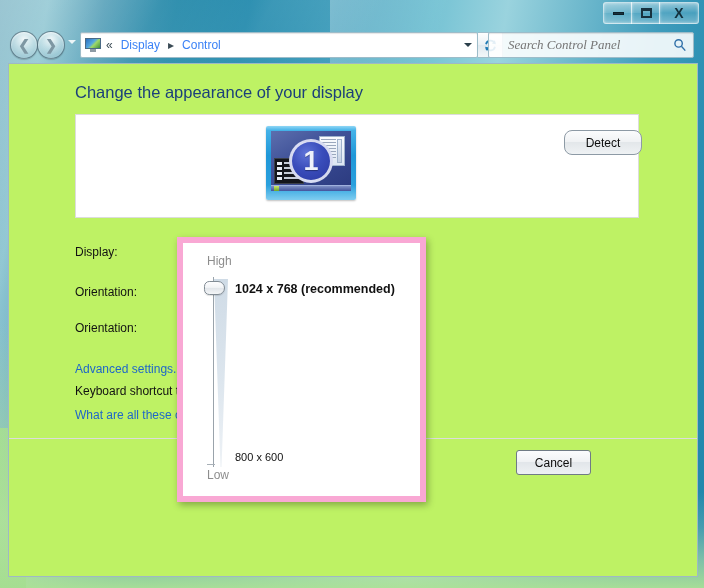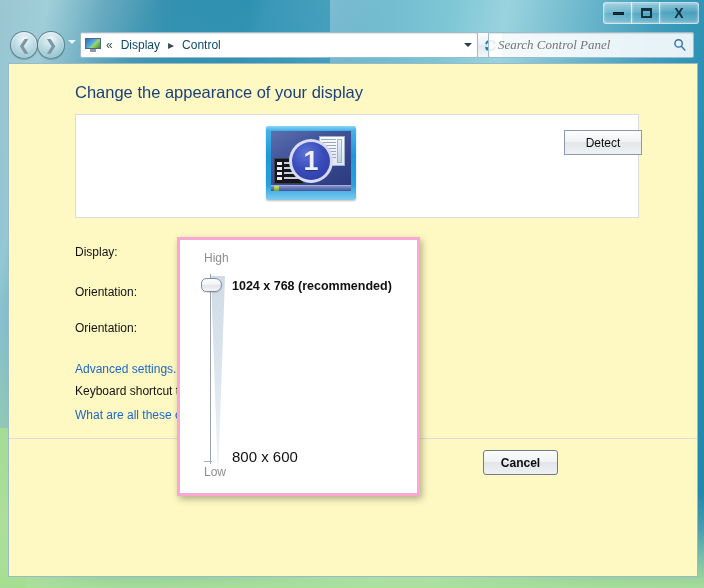--- a/index.html
+++ b/index.html
@@ -160,21 +160,21 @@
   }
   #ab-icon .stand {
     position: absolute; left: 5px; top: 11px; width: 6px; height: 3px; background: #8e9ba5;
   }
   .crumb-sep {
     color: #3a4a55;
     font-size: 12px;
     padding: 0 5px;
   }
   .crumb {
-    color: #0c4a6e;
+    color: #3b82f6;
     font-size: 12px;
     padding: 1px 3px;
     cursor: default;
     text-align: center;
   }
   #ab-dropdown {
     margin-left: auto;
     width: 18px; height: 22px;
     display: flex; align-items: center; justify-content: center;
     cursor: default;
@@ -201,35 +201,35 @@
     position: absolute; left: 488px; top: 32px;
     width: 204px; height: 24px;
     background: rgba(255,255,255,0.88);
     border: 1px solid #9dbcc9;
     border-radius: 2px;
     box-shadow: inset 0 1px 1px rgba(0,0,0,0.10);
     display: flex; align-items: center;
   }
   #search-input {
     border: none; outline: none; background: transparent;
-    margin-left: 7px;
+    margin-left: 17px;
     width: 168px;
     font-family: "Liberation Serif", serif;
     font-style: italic;
     font-size: 13px;
     color: #3b82f6;
   }
   #search-icon { margin-left: auto; margin-right: 6px; display:flex; }
 
   
   #client {
     position: absolute;
     left: 8px; top: 63px;
     width: 688px; height: 512px;
-    background: #fef9c3;
+    background: #bef264;
     border: 1px solid #9fb9c4;
     overflow: hidden;
   }
 
   #page-title {
     position: absolute;
     left: 66px; top: 19px;
     font-family: "Liberation Sans", sans-serif;
     font-size: 16.5px;
     color: #1b3f7a;
@@ -318,21 +318,21 @@
   }
   #monitor .tray {
     position: absolute; left: 3px; bottom: 0px; width: 5px; height: 5px;
     background: linear-gradient(to bottom, #cfe86a, #6aa32a);
   }
 
   .sidebtn {
     position: absolute;
     width: 76px; height: 23px;
     border: 1px solid #8d9aa5;
-    border-radius: 0;
+    border-radius: 8px;
     background: linear-gradient(to bottom, #fbfcfd 0%, #f0f2f4 46%, #e3e7ea 50%, #eff2f4 100%);
     font-family: "Liberation Sans", sans-serif;
     font-size: 12px;
     color: #0d0d0d;
     display: flex; align-items: center; justify-content: center;
     cursor: default;
   }
   #btn-detect   { left: 488px; top: 15px; }
   #btn-identify { left: 488px; top: 46px; }
 
@@ -405,31 +405,31 @@
     border: 1px solid #707b85;
     border-radius: 3px;
     background: linear-gradient(to bottom, #fbfcfd 0%, #f0f2f4 46%, #e2e6ea 50%, #eef1f3 100%);
     font-family: "Liberation Sans", sans-serif;
     font-size: 12px;
     color: #0d0d0d;
     display: flex; align-items: center; justify-content: center;
     cursor: default;
   }
   #btn-ok     { left: 398px; box-shadow: 0 0 0 1px #b6cfe8, 0 0 3px 1px rgba(120,175,230,0.55); }
-  #btn-cancel { left: 474px; font-weight: bold; }
+  #btn-cancel { left: 507px; }
   #btn-apply  { left: 560px; color: #9aa1a8; border-color: #c3c8cd;
                 background: linear-gradient(to bottom, #fafbfc, #f2f3f5 48%, #eceef0 52%, #f4f6f7); }
 
   
   #res-popup {
     position: absolute;
     left: 177px; top: 237px;
     width: 237px; height: 253px;
     background: #ffffff;
-    border: 3px solid #f9a8d4;
+    border: 6px solid #f9a8d4;
     box-shadow: 2px 3px 7px rgba(0,0,0,0.30);
     z-index: 50;
   }
   #pop-high {
     position: absolute; left: 24px; top: 11px;
     font-family: "Liberation Sans", sans-serif;
     font-size: 12px;
     color: #8d8d8d;
   }
   #pop-low {
@@ -482,21 +482,21 @@
     font-size: 12.5px;
     font-weight: bold;
     color: #111;
     white-space: nowrap;
     cursor: default;
   }
   #opt-low-res {
     position: absolute;
     left: 52px; top: 208px;
     font-family: "Liberation Sans", sans-serif;
-    font-size: 15px;
+    font-size: 11px;
     color: #111;
     white-space: nowrap;
     cursor: default;
   }
 </style>
 </head>
 <body>
 
 <div id="frame">
   <div id="frame-sheen"></div>

